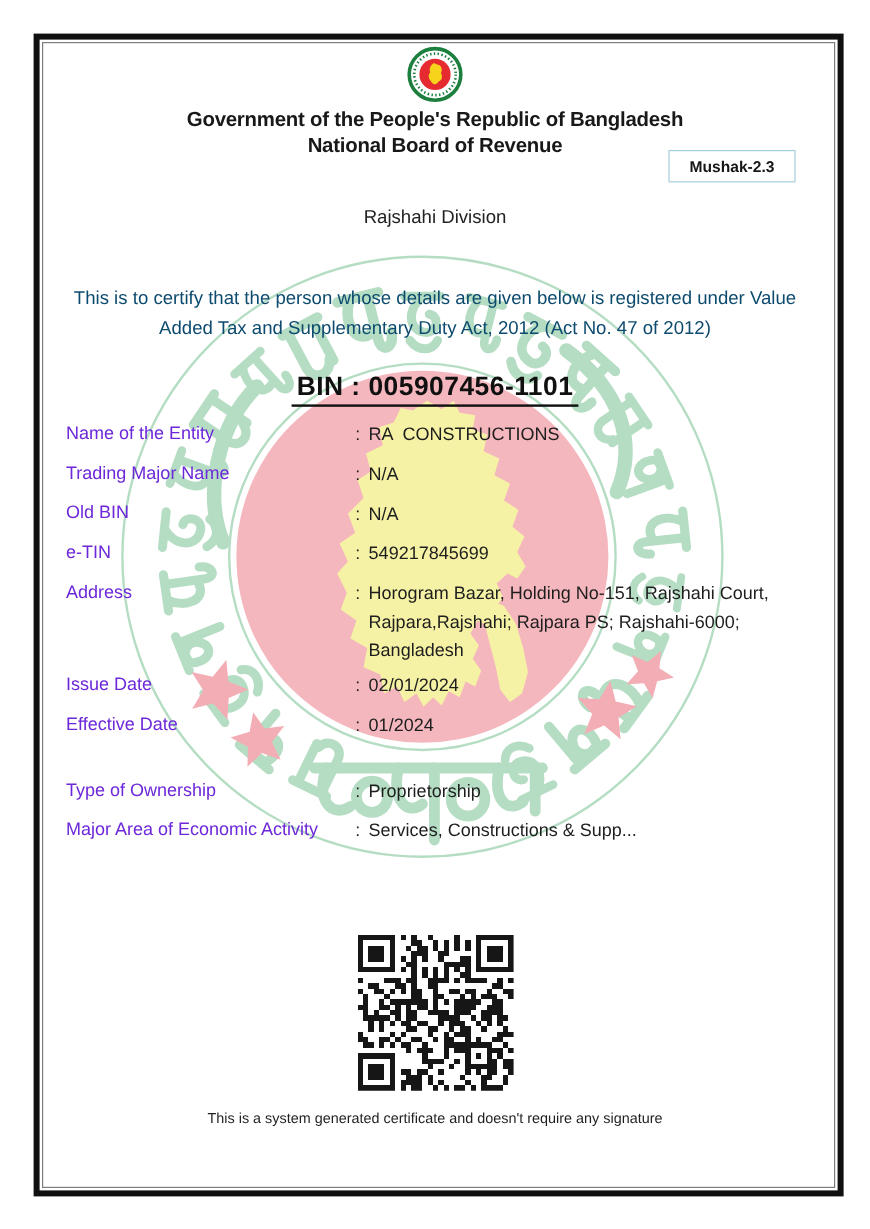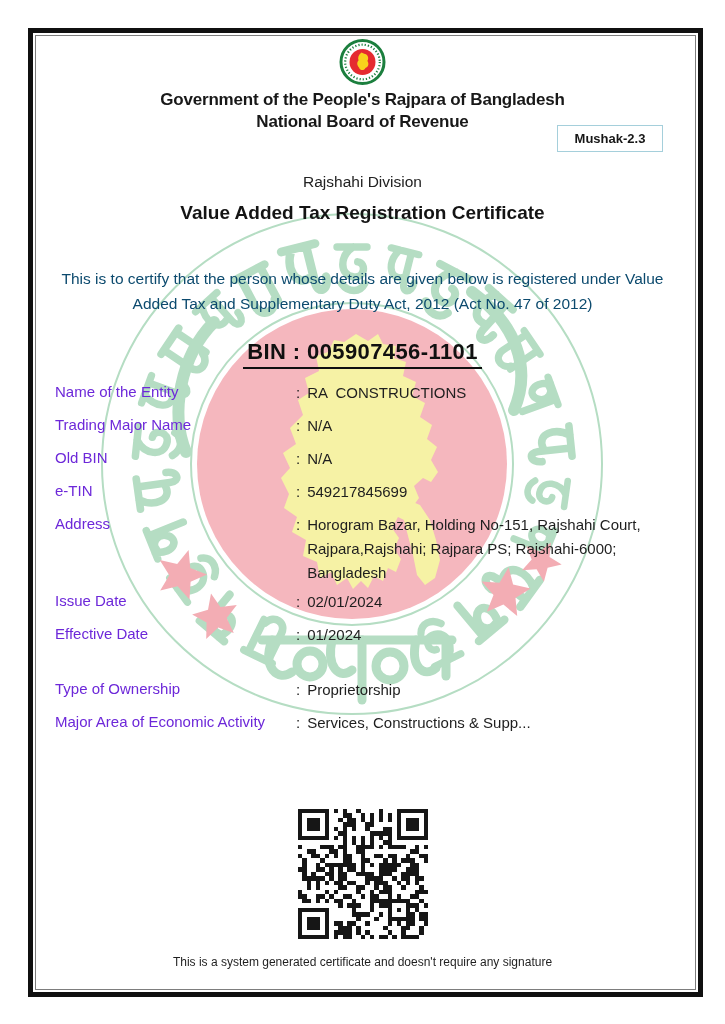--- a/index.html
+++ b/index.html
@@ -108,30 +108,29 @@
 
   <div class="content">
 
     <svg class="emblem" width="47" height="48" viewBox="0 0 47 48">
       <circle cx="23.5" cy="24" r="21.5" fill="#fff" stroke="var(--emblem-green)" stroke-width="3"></circle>
       <circle cx="23.5" cy="24" r="17.3" fill="#fff" stroke="var(--emblem-green)" stroke-width="2.2" stroke-dasharray="1.2 2"></circle>
       <circle cx="23.5" cy="24" r="13" fill="var(--emblem-red)"></circle>
       <path fill="var(--emblem-yellow)" d="M22.5 14.5 C19.5 16.5 18.5 19.5 19.5 22.5 C17.5 24.5 18.2 27.5 20 29.5 C21 32.8 25.2 33 26.4 30 C29.2 29 30.4 26 28.4 23 C30.4 20 28.4 15.8 25.2 15.8 Z"></path>
     </svg>
 
-    <div class="gov-title">Government of the People's Rajpara of Bangladesh</div>
+    <div class="gov-title">Government of the People's Republic of Bangladesh</div>
     <div class="gov-title">National Board of Revenue</div>
 
     <div class="form-box">Mushak-2.3</div>
 
     <div class="office">
       <div>Rajshahi Division</div>
     </div>
 
-    <div class="cert-title">Value Added Tax Registration Certificate</div>
 
     <p class="certify">This is to certify that the person whose details are given below is registered under Value Added Tax and Supplementary Duty Act, 2012 (Act No. 47 of 2012)</p>
 
     <div class="bin"><span>BIN : 005907456-1101</span></div>
 
     <div class="fields">
       <div class="frow">
         <div class="flabel">Name of the Entity</div>
         <div class="fvalue">
             <span class="colon">:</span>

